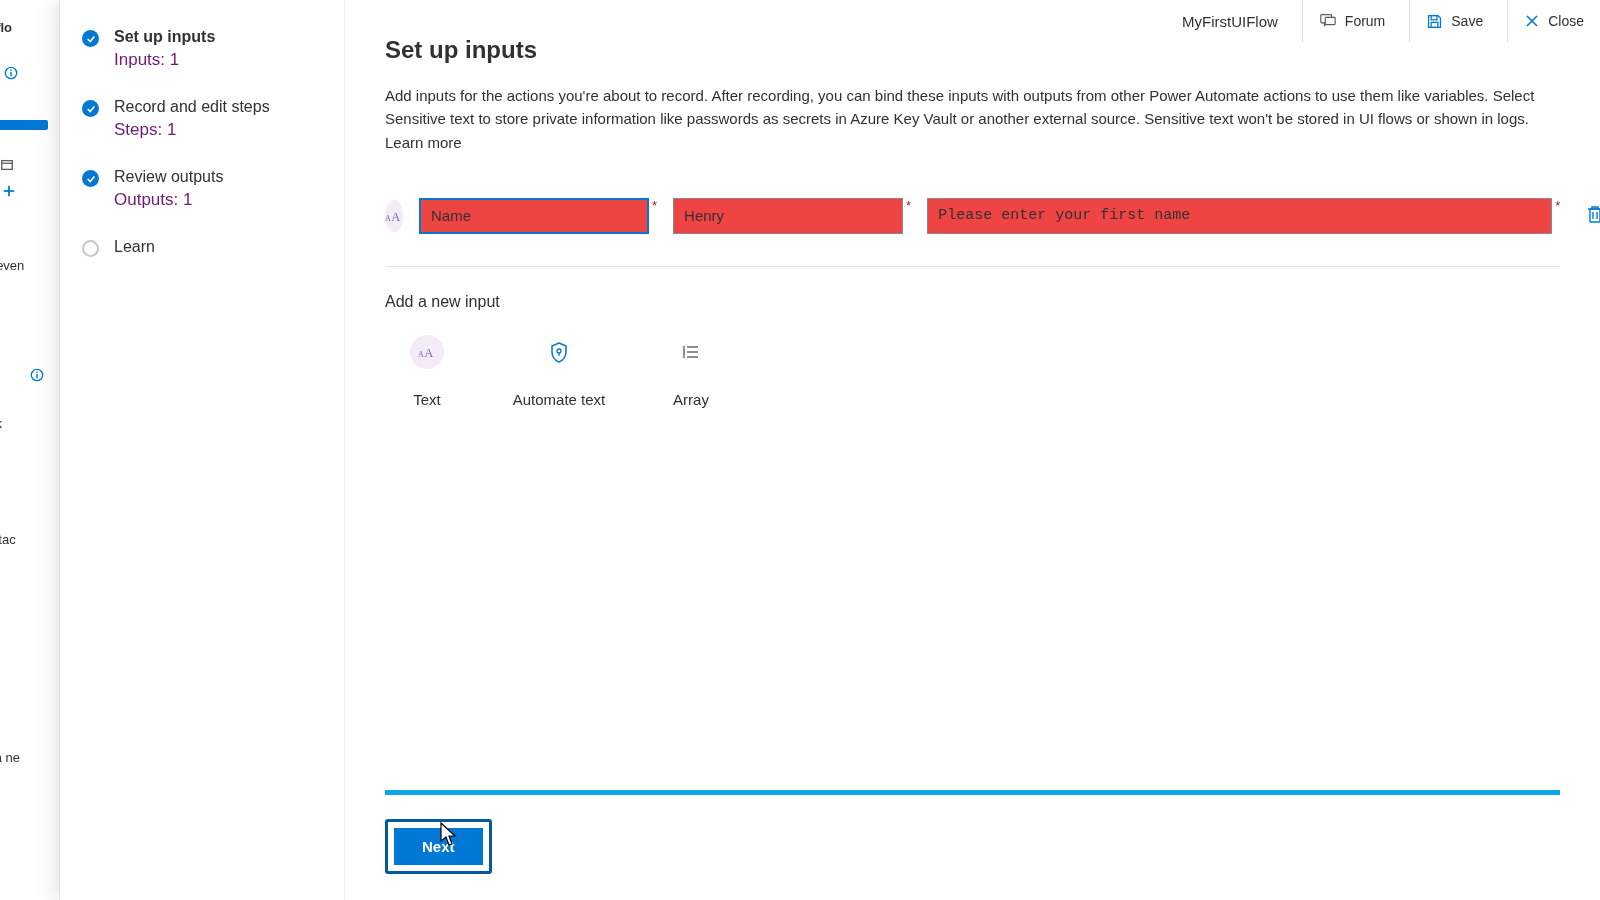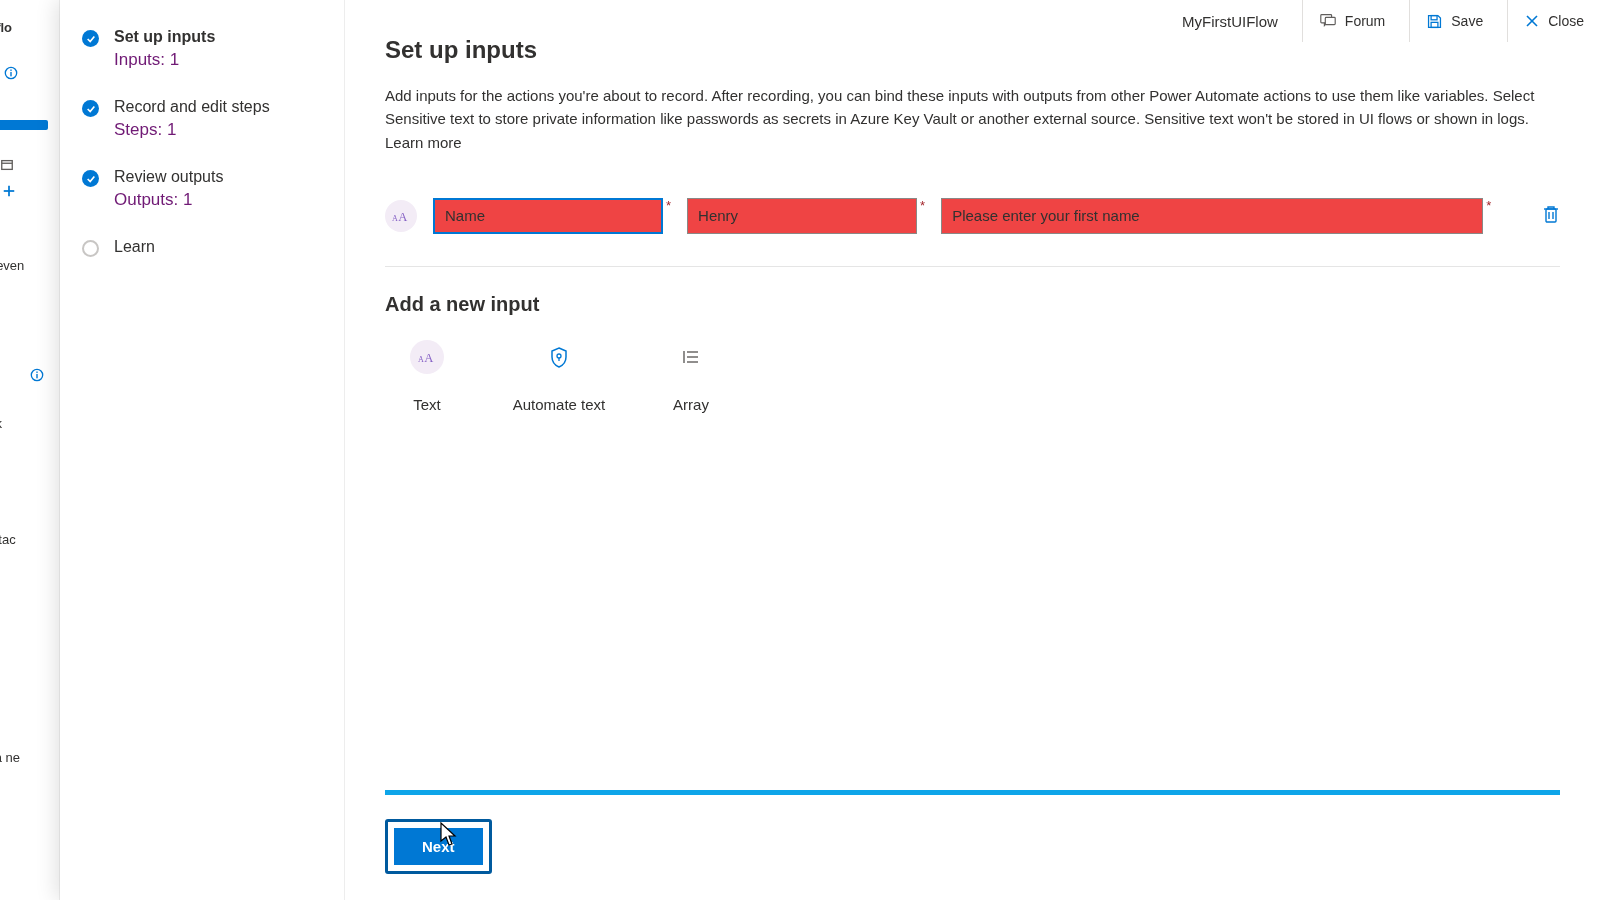--- a/index.html
+++ b/index.html
@@ -37,25 +37,25 @@
   .main p.desc { font-size:15px; color:#323130; line-height:1.55; max-width:1180px; }
   .main p.desc .learn { color:#323130; cursor:pointer; }
 
   .input-row { display:flex; align-items:center; gap:16px; margin-top:44px; padding-bottom:32px; border-bottom:1px solid #e5e5e5; max-width:1200px;}
   .type-badge { width:32px; height:32px; border-radius:50%; background:#f3ecf6; display:flex; align-items:center; justify-content:center; }
   .field-wrap { position:relative; display:flex; align-items:center; }
   .asterisk { color:#a4262c; font-size:13px; margin-left:3px; align-self:flex-start; }
   input.box { height:36px; border:1px solid #8a8886; padding:0 10px; font-size:15px; color:#323130; background:#ef4444; }
   input.box.name { width:230px; border:2px solid #0078d4; outline:none; }
   input.box.val  { width:230px; }
-  input.box.desc-field { width:542px; }
+  input.box.desc-field { width:625px;font-family:Liberation Mono, monospace; }
   .trash { margin-left:10px; cursor:pointer; }
 
   .add-new { margin-top:26px; }
-  .add-new .lbl { font-size:20px; font-weight:700; margin-bottom:24px; }
+  .add-new .lbl { font-size:16px; font-weight:400; margin-bottom:24px; }
   .type-options { display:flex; gap:48px; }
   .type-option { display:flex; flex-direction:column; align-items:center; gap:22px; cursor:pointer; width:84px; }
   .type-option .circle { width:34px; height:34px; border-radius:50%; background:#f3ecf6; display:flex; align-items:center; justify-content:center; }
   .type-option .circle.plain { background:transparent; }
   .type-option .caption { font-size:15px; color:#323130; white-space:nowrap; }
 
   
   .footer { position:absolute; left:40px; right:40px; bottom:26px; border-top:5px solid #0ea5e9; padding-top:24px;}
   .next-outline { display:inline-block; padding:6px; border:3px solid #005a9e; border-radius:3px;}
   .next-btn { background:#0078d4; color:#fff; border:none; font-size:15px; font-weight:600; padding:10px 28px; cursor:pointer; }

